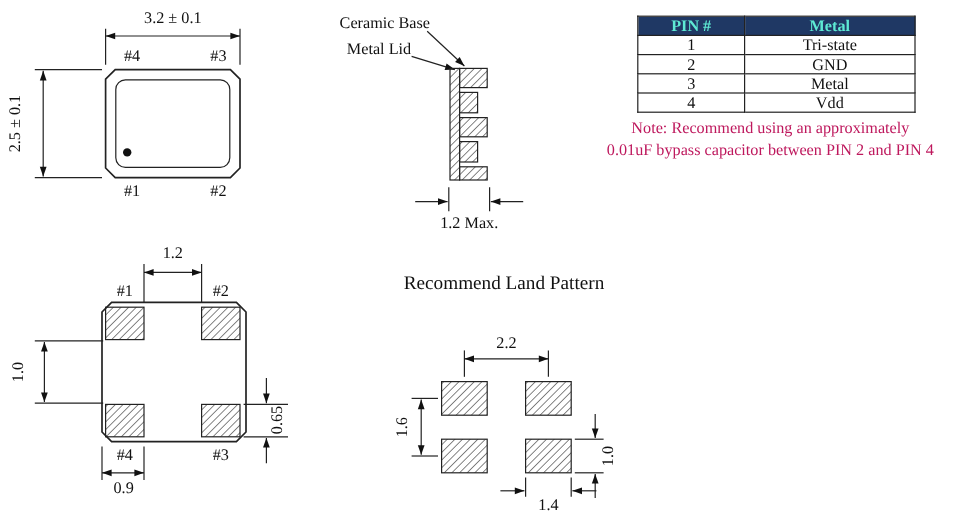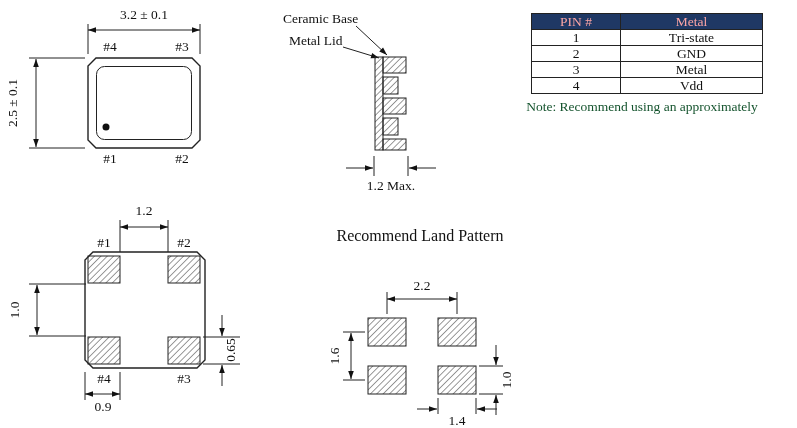--- a/index.html
+++ b/index.html
@@ -30,31 +30,31 @@
     font-size: 13.5px;
     color: #111111;
   }
   .pin-table th, .pin-table td {
     border: 1px solid #222222;
     text-align: center;
     padding: 0 3px;
     height: 15px;
     line-height: 15px;
   }
-  .pin-table th { color: #fca5a5; font-weight: normal; }
+  .pin-table th { color: #5eead4; font-weight: bold; }
   .col-pin { width: 89px; }
   .note {
     position: absolute;
     left: 490px;
     top: 98px;
     width: 304px;
     text-align: center;
     font-size: 13.5px;
     line-height: 17.5px;
-    color: #14532d;
+    color: #be185d;
   }
 </style>
 </head>
 <body>
 
 <div class="page">
 
   <svg width="797" height="428" viewBox="0 0 797 428">
     <defs>
       <pattern id="hatch" patternUnits="userSpaceOnUse" width="4.5" height="4.5" patternTransform="rotate(45)">
@@ -226,15 +226,16 @@
       </tr>
       <tr>
         <td>4</td>
         <td>Vdd</td>
       </tr>
     </tbody>
   </table>
 
   <div class="note">
     <div>Note: Recommend using an approximately</div>
+    <div>0.01uF bypass capacitor between PIN 2 and PIN 4</div>
   </div>
 
 </div>
 
 </body></html>

